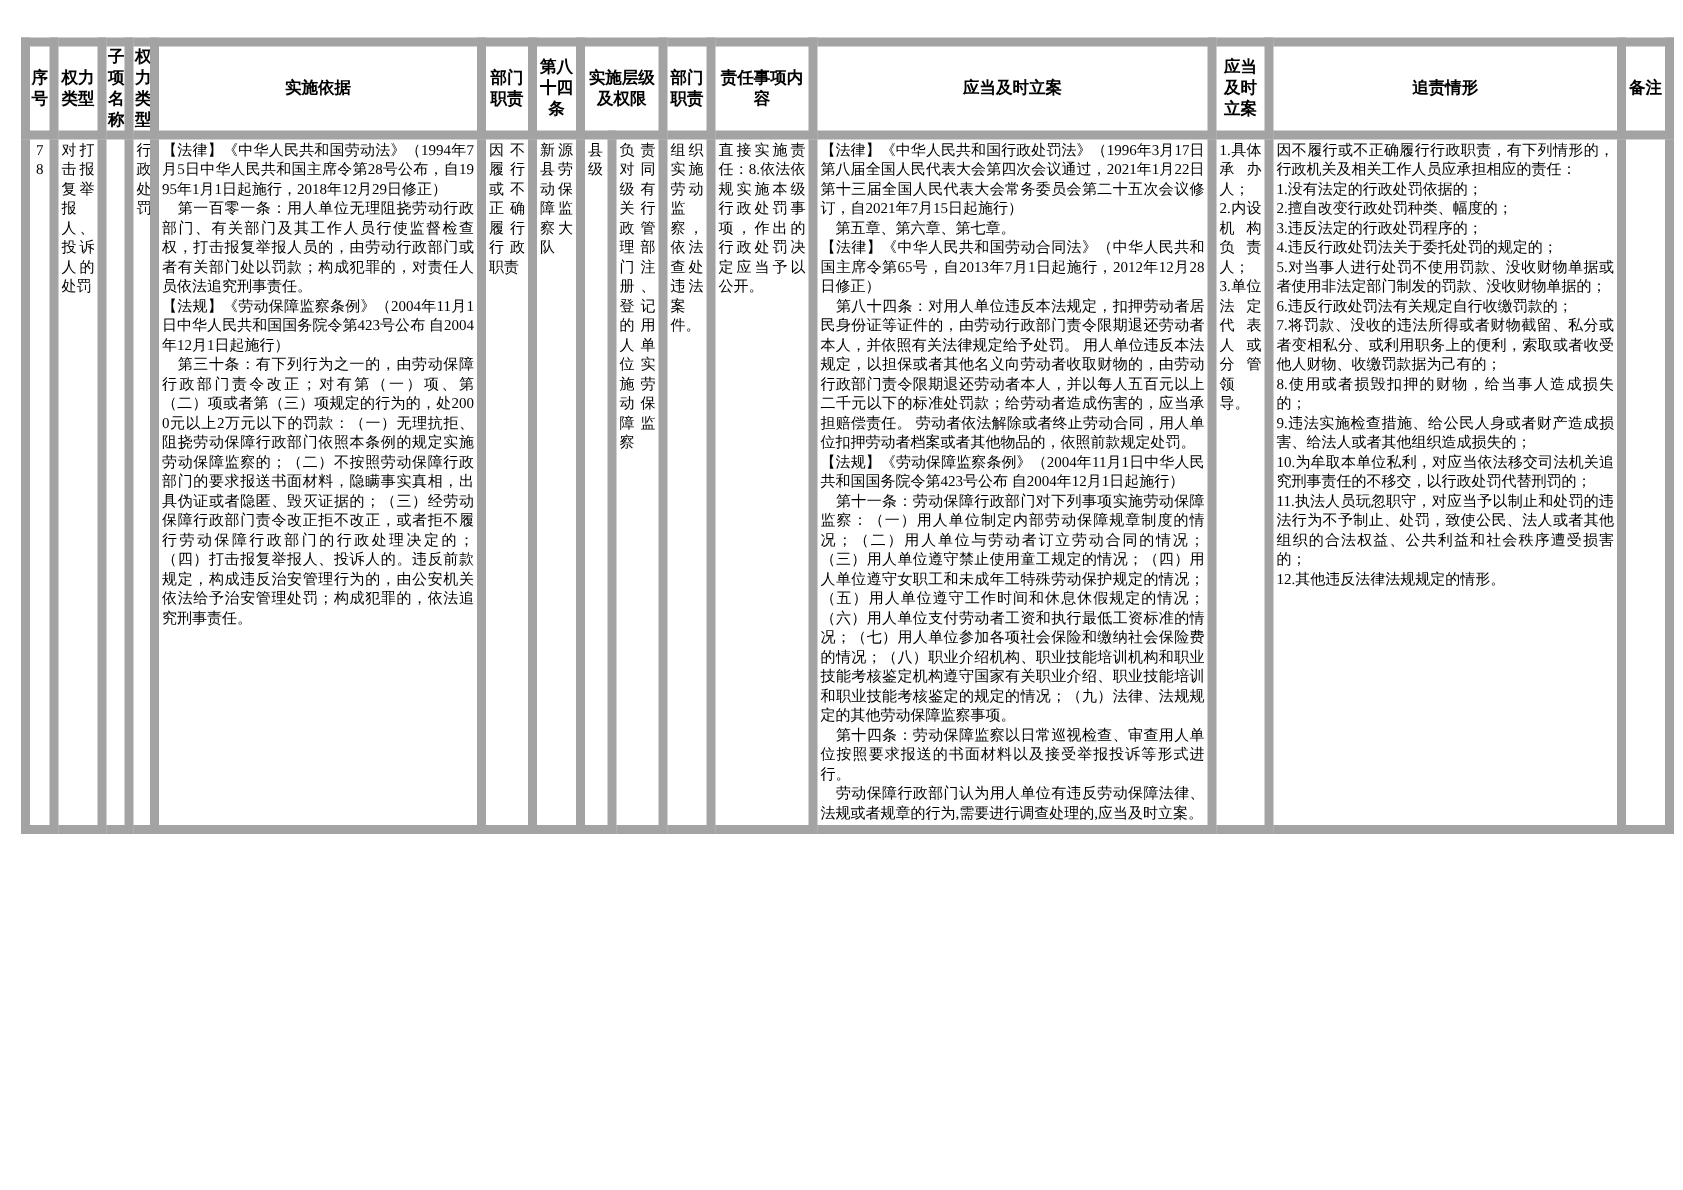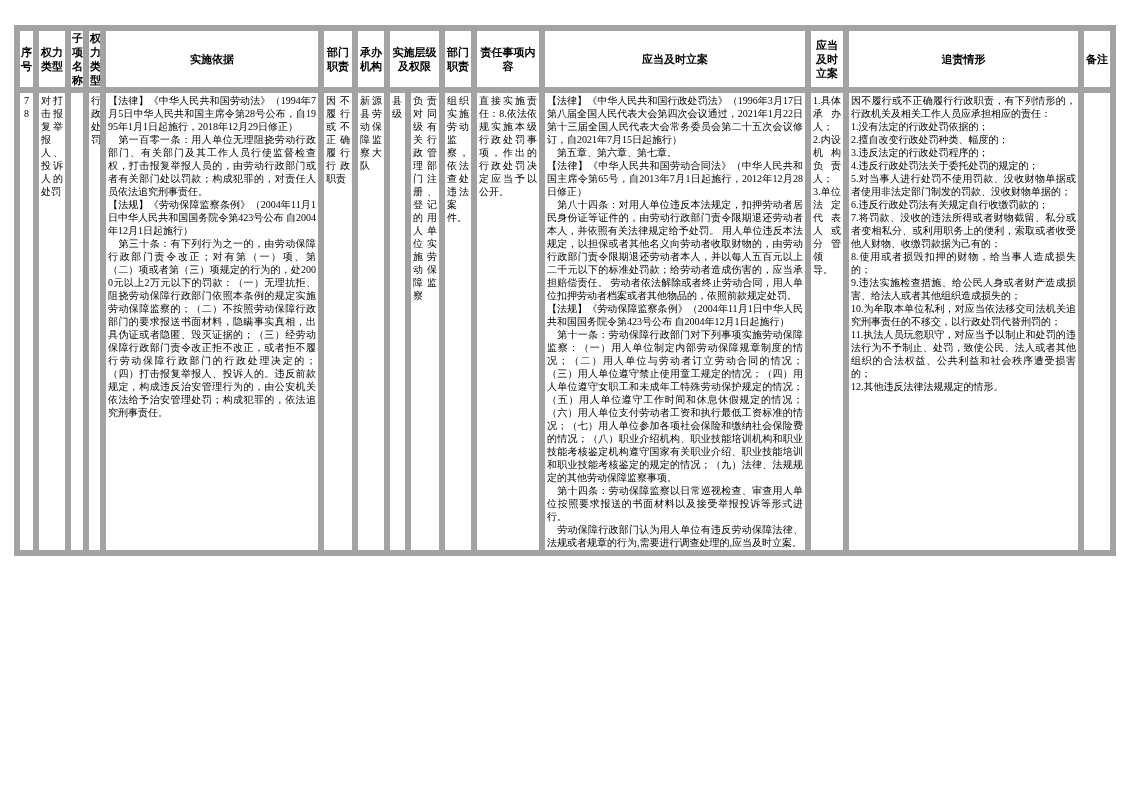--- a/index.html
+++ b/index.html
@@ -68,21 +68,21 @@
         <col style="width:32px">
     </colgroup>
     <thead>
       <tr>
         <th>序号</th>
         <th>权力类型</th>
         <th>子项名称</th>
         <th>权力类型</th>
         <th>实施依据</th>
         <th>部门职责</th>
-        <th>承办机构</th>
+        <th>第八十四条</th>
         <th colspan="2">实施层级及权限</th>
         <th>部门职责</th>
         <th>责任事项内容</th>
         <th>应当及时立案</th>
         <th>应当及时立案</th>
         <th>追责情形</th>
         <th>备注</th>
       </tr>
     </thead>
     <tbody>

